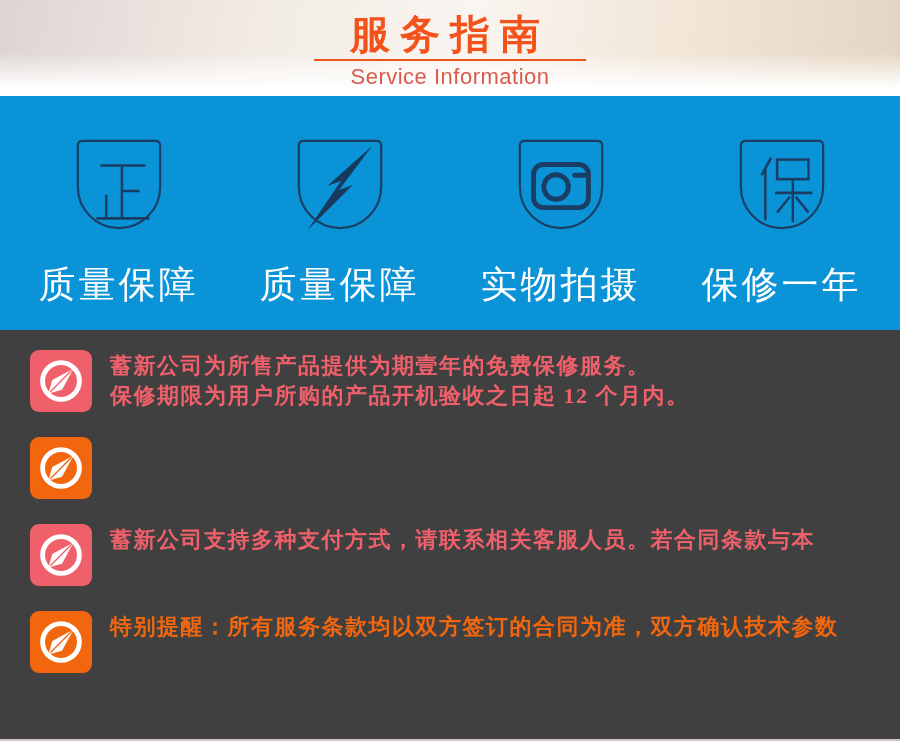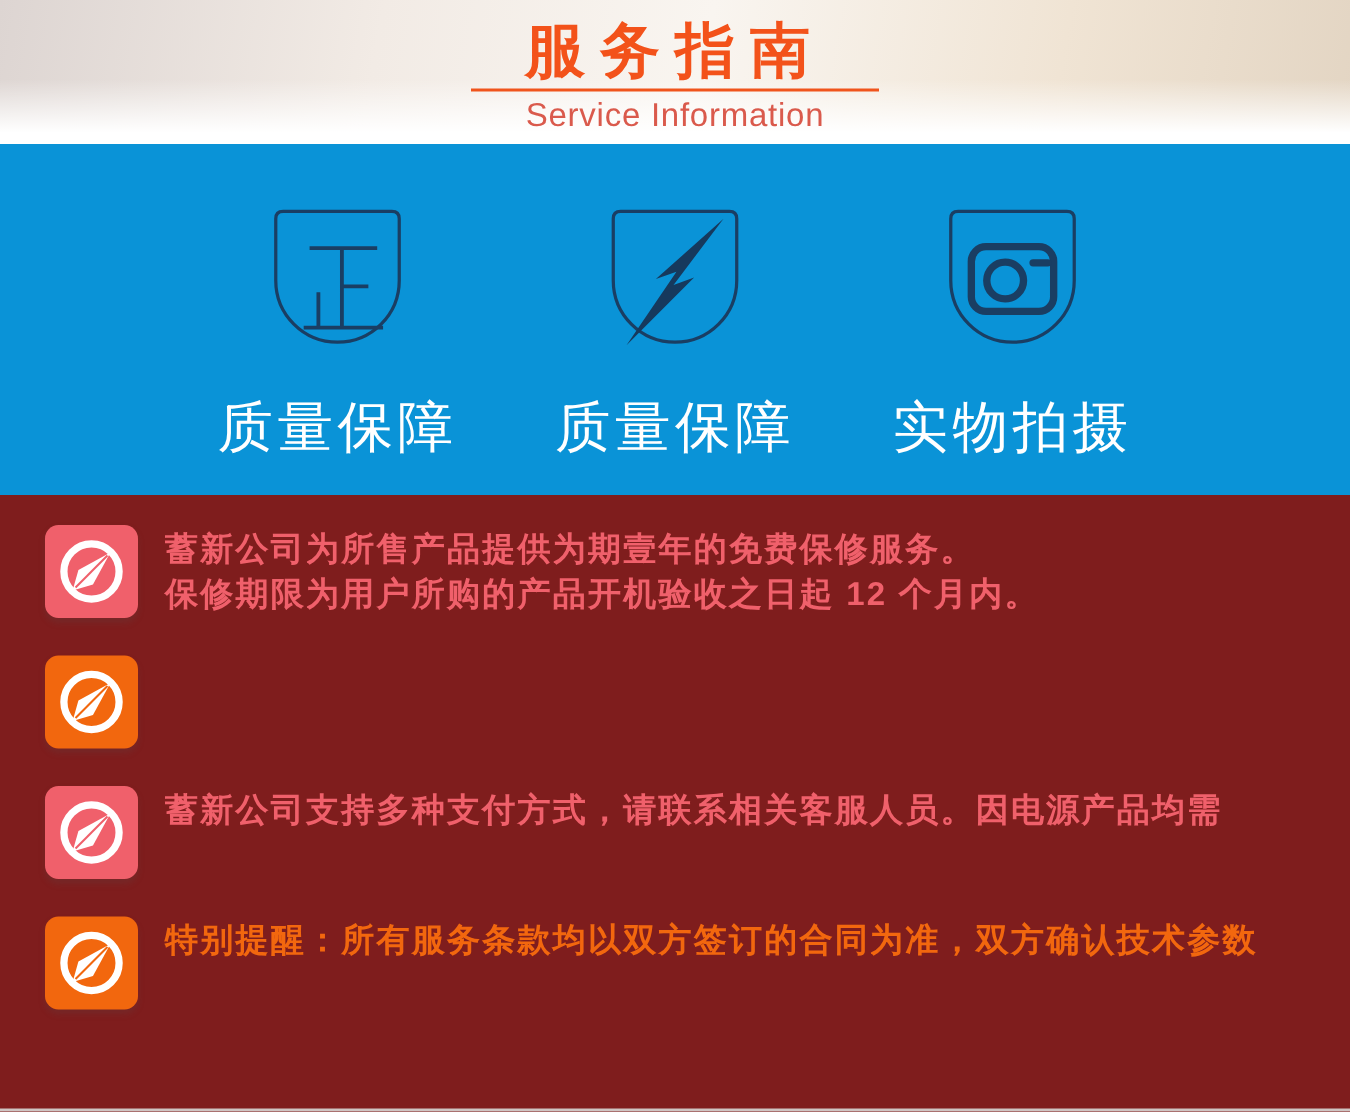--- a/index.html
+++ b/index.html
@@ -1,21 +1,21 @@
 <!DOCTYPE html>
 <html><head>
 <meta charset="utf-8">
 <style>
   * { margin: 0; padding: 0; box-sizing: border-box; }
   body { font-family: "Liberation Sans", sans-serif; }
   .page {
     width: 900px; height: 741px;
     overflow: hidden;
     position: relative;
-    background: #7f1d1d;
+    background: #404040;
   }
 
   
   .header {
     height: 96px;
     text-align: center;
     padding-top: 13px;
     background-image:
       linear-gradient(to bottom, rgba(255,255,255,0) 55%, #ffffff 92%),
       linear-gradient(100deg, #ddd5d2 0%, #f2ebe5 28%, #f9f5f0 52%, #f0e4d4 78%, #e3d5c3 100%);
@@ -80,20 +80,21 @@
     box-shadow: 0 3px 4px rgba(90,70,70,0.25);
   }
   .note-icon svg { display: block; }
   .note-text {
     margin-left: 18px;
     font-size: 22px;
     font-weight: bold;
     line-height: 30px;
     letter-spacing: 1.5px;
     padding-top: 1px;
+    font-family: Liberation Serif, serif;
   }
   .note-line { white-space: nowrap; }
 </style>
 </head>
 <body>
 
 <div class="page">
 
   <div class="header">
     <div class="header-title">服务指南</div>
@@ -122,20 +123,29 @@
     <div class="feature">
       <svg class="shield" width="90" height="98" viewBox="0 0 90 100" fill="none" stroke="#1a3e63" stroke-linecap="round">
         <path d="M8,3 H82 Q87,3 87,8 V50 A42,42 0 0 1 3,50 V8 Q3,3 8,3 Z" stroke-width="2.2"></path>
         <rect x="17" y="27" width="56" height="44" rx="10" stroke-width="5"></rect>
         <circle cx="40" cy="50" r="12.5" stroke-width="5"></circle>
         <path d="M59,38 H69" stroke-width="5"></path>
       </svg>
       <div class="feature-label">实物拍摄</div>
     </div>
 
+    <div class="feature">
+      <svg class="shield" width="90" height="98" viewBox="0 0 90 100" fill="none" stroke="#1a3e63" stroke-width="2.6">
+        <path d="M8,3 H82 Q87,3 87,8 V50 A42,42 0 0 1 3,50 V8 Q3,3 8,3 Z" stroke-width="2.2"></path>
+        <path d="M34,20 L24,38 M28,31 V84"></path>
+        <rect x="40" y="22" width="32" height="20"></rect>
+        <path d="M38,56 H76 M56,42 V86 M53,60 L40,76 M59,60 L72,76"></path>
+      </svg>
+      <div class="feature-label">保修一年</div>
+    </div>
 
   </div>
 
   <div class="notes">
 
     <div class="note-row">
       <div class="note-icon" style="color: rgb(240, 96, 107); background-color: rgb(240, 96, 107);">
         <svg width="62" height="62" viewBox="0 0 64 64">
           <circle cx="32" cy="32" r="19" fill="none" stroke="#ffffff" stroke-width="5"></circle>
           <polygon points="45,19 23,31 19,45 33,41" fill="#ffffff"></polygon>
@@ -160,21 +170,21 @@
 
     <div class="note-row">
       <div class="note-icon" style="color: rgb(240, 96, 107); background-color: rgb(240, 96, 107);">
         <svg width="62" height="62" viewBox="0 0 64 64">
           <circle cx="32" cy="32" r="19" fill="none" stroke="#ffffff" stroke-width="5"></circle>
           <polygon points="45,19 23,31 19,45 33,41" fill="#ffffff"></polygon>
           <path d="M43,21 L21,43" stroke="currentColor" stroke-width="1.4"></path>
         </svg>
       </div>
       <div class="note-text" style="color: rgb(240, 96, 107);">
-        <div class="note-line">蓄新公司支持多种支付方式，请联系相关客服人员。因电源产品均需</div>
+        <div class="note-line">蓄新公司支持多种支付方式，请联系相关客服人员。若合同条款与本</div>
       </div>
     </div>
 
     <div class="note-row">
       <div class="note-icon" style="color: rgb(242, 103, 14); background-color: rgb(242, 103, 14);">
         <svg width="62" height="62" viewBox="0 0 64 64">
           <circle cx="32" cy="32" r="19" fill="none" stroke="#ffffff" stroke-width="5"></circle>
           <polygon points="45,19 23,31 19,45 33,41" fill="#ffffff"></polygon>
           <path d="M43,21 L21,43" stroke="currentColor" stroke-width="1.4"></path>
         </svg>

